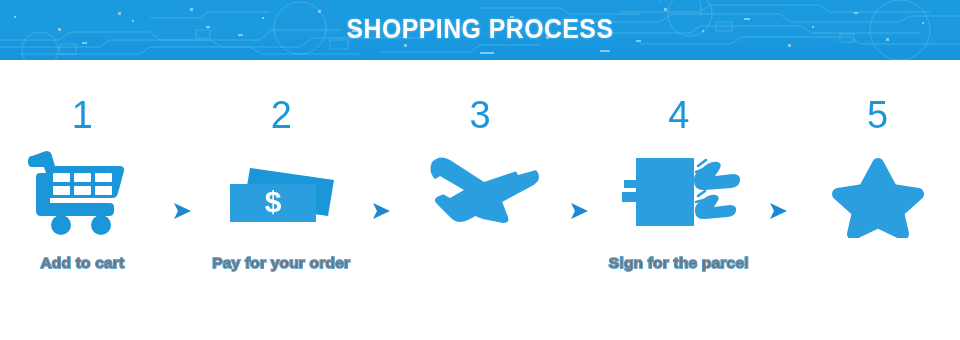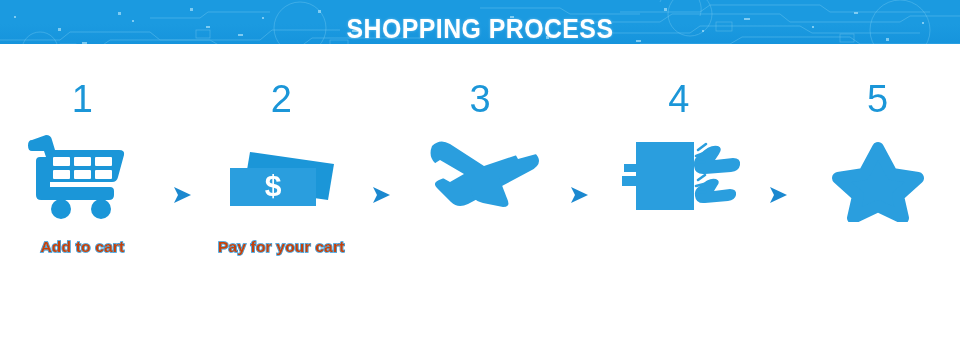--- a/index.html
+++ b/index.html
@@ -18,21 +18,21 @@
     position: relative;
     width: 960px;
     height: 340px;
     background: #ffffff;
   }
 
   
   .header {
     position: relative;
     width: 960px;
-    height: 44px;
+    height: 60px;
     background: linear-gradient(180deg, #1b9ae0 0%, #1b9ae0 55%, #1694dc 100%);
     overflow: hidden;
   }
   .circuit {
     position: absolute;
     left: 0; top: 0;
     width: 960px; height: 60px;
     pointer-events: none;
   }
   .header-title {
@@ -88,21 +88,21 @@
     align-items: center;
     justify-content: center;
     margin-top: 6px;
   }
 
   .step-label {
     margin-top: 14px;
     font-size: 15.5px;
     font-weight: bold;
     font-family: "Liberation Sans", sans-serif;
-    color: #c2410c;
+    color: #737373;
     letter-spacing: 0.2px;
     white-space: nowrap;
     -webkit-text-stroke: 1.6px #2490d4;
     paint-order: stroke fill;
     text-shadow:
        0 0 1px #bfe3f7;
   }
 
   .arrow {
     width: 34px;
@@ -217,21 +217,21 @@
       <div class="step-number">2</div>
       <div class="step-icon">
         <svg width="118" height="84" viewBox="0 0 118 84">
           <g>
             <polygon points="28,18 112,30 106,66 22,54" fill="#1b96d8"></polygon>
             <rect x="8" y="34" width="86" height="38" fill="#2a9ede"></rect>
             <text x="51" y="62" font-family="Liberation Sans, sans-serif" font-size="30" font-weight="bold" fill="#ffffff" text-anchor="middle">$</text>
           </g>
         </svg>
       </div>
-      <div class="step-label">Pay for your cart</div>
+      <div class="step-label">Pay for your order</div>
     </div>
 
     <div class="arrow">
       <svg width="22" height="22" viewBox="0 0 22 22">
         <path d="M3 3 L20 11 L3 19 L7 11 Z" fill="#1b88cf"></path>
       </svg>
     </div>
 
     <div class="step">
       <div class="step-number">3</div>
@@ -281,20 +281,21 @@
           <g stroke="#2a9ede" stroke-width="2.6" stroke-linecap="round" fill="none">
             <path d="M84 20 L92 14"></path>
             <path d="M82 26 L90 23"></path>
             <path d="M82 32 L90 32"></path>
             <path d="M84 50 L91 45"></path>
             <path d="M82 56 L90 54"></path>
             <path d="M83 62 L91 62"></path>
           </g>
         </svg>
       </div>
+      <div class="step-label">Sign for the parcel</div>
     </div>
 
     <div class="arrow">
       <svg width="22" height="22" viewBox="0 0 22 22">
         <path d="M3 3 L20 11 L3 19 L7 11 Z" fill="#1b88cf"></path>
       </svg>
     </div>
 
     <div class="step">
       <div class="step-number">5</div>

